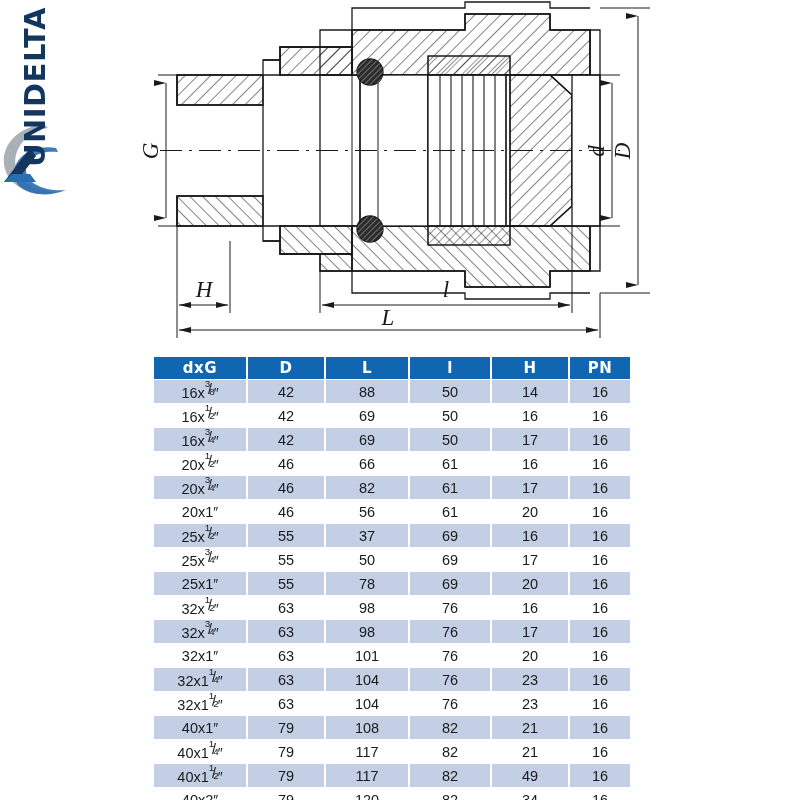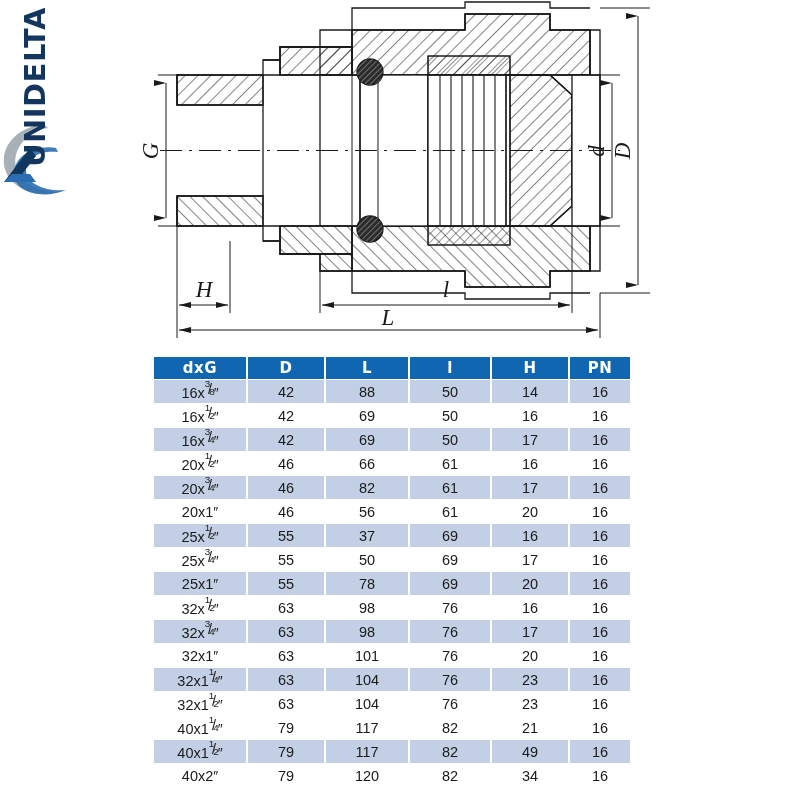--- a/index.html
+++ b/index.html
@@ -422,20 +422,28 @@
             <td>16</td>
           </tr>
           <tr class="plain">
             <td>32x1<span class="frac"><span class="num">1</span><span class="sl">/</span><span class="den">2</span></span><span class="inch">″</span></td>
             <td>63</td>
             <td>104</td>
             <td>76</td>
             <td>23</td>
             <td>16</td>
           </tr>
+          <tr class="shaded">
+            <td>40x1<span class="inch">″</span></td>
+            <td>79</td>
+            <td>108</td>
+            <td>82</td>
+            <td>21</td>
+            <td>16</td>
+          </tr>
           <tr class="plain">
             <td>40x1<span class="frac"><span class="num">1</span><span class="sl">/</span><span class="den">4</span></span><span class="inch">″</span></td>
             <td>79</td>
             <td>117</td>
             <td>82</td>
             <td>21</td>
             <td>16</td>
           </tr>
           <tr class="shaded">
             <td>40x1<span class="frac"><span class="num">1</span><span class="sl">/</span><span class="den">2</span></span><span class="inch">″</span></td>

